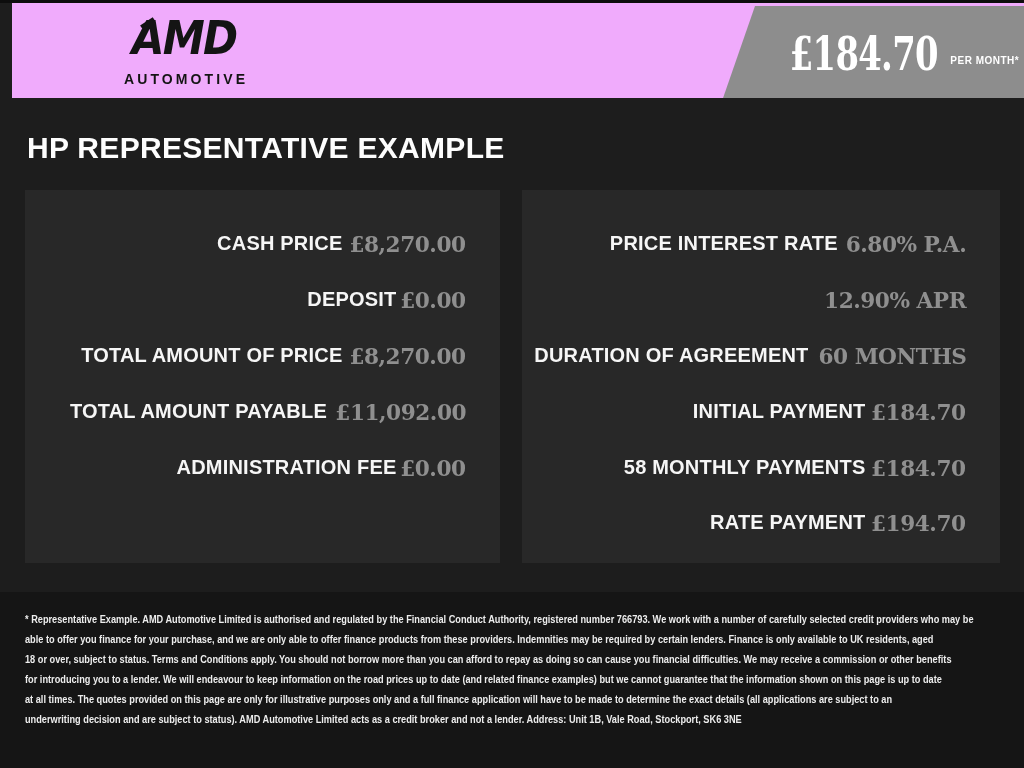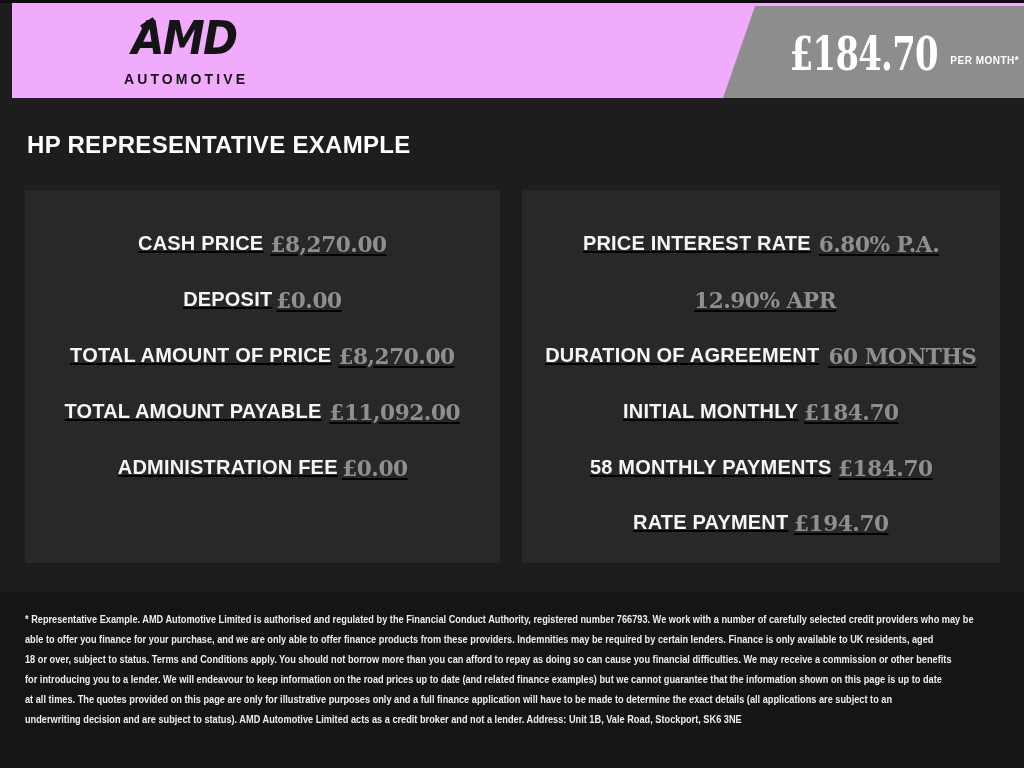--- a/index.html
+++ b/index.html
@@ -32,26 +32,26 @@
   .banner-amount {
     font-family:"DejaVu Serif", serif; font-weight:bold; font-size:47px;
     letter-spacing:-1px; transform:scaleX(.72); transform-origin:center;
     margin:0 -16px 0 -14px; line-height:1;
   }
   .banner-period { font-size:10px; font-weight:bold; letter-spacing:.5px;
     transform:translateY(7px); white-space:nowrap; }
   
   .main { position:absolute; top:98px; left:0; width:1024px; height:494px; background:#1d1d1d; }
   .heading { position:absolute; left:27px; top:33px; color:#fdfdfd;
-    font-size:24px; font-weight:bold; letter-spacing:.3px; }
+    font-size:30px; font-weight:bold; letter-spacing:.3px; }
   .panel { position:absolute; top:92px; height:373px; background:#282828;
     padding:26px 34px 12px; }
   .panel-left  { left:25px;  width:475px; }
   .panel-right { left:522px; width:478px; }
-  .row { height:55.8px; display:flex; justify-content:center; align-items:center;text-decoration:underline; }
+  .row { height:55.8px; display:flex; justify-content:flex-end; align-items:center; }
   .row-label { font-size:20px; font-weight:bold; color:#f6f6f6; letter-spacing:.2px; white-space:nowrap; }
   .row-value { font-family:"DejaVu Serif", serif; font-weight:bold; font-size:23px;
     color:#8f8f8f; letter-spacing:-.5px; white-space:nowrap; transform:scaleX(.94);
     transform-origin:right center; }
   
   .footer { position:absolute; top:592px; left:0; width:1024px; height:176px;
     background:#151515; padding:17px 25px 6px; overflow:hidden; }
   .fineprint { transform:scaleX(.8); transform-origin:left top; width:1250px; }
   .fineprint-line { white-space:nowrap; font-size:11.5px; font-weight:bold;
     color:#ededed; line-height:20px; letter-spacing:0; }
@@ -107,21 +107,21 @@
         <span class="row-value">6.80% P.A.</span>
       </div>
       <div class="row">
         <span class="row-value">12.90% APR</span>
       </div>
       <div class="row">
         <span class="row-label">DURATION OF AGREEMENT</span>
         <span class="row-value">60 MONTHS</span>
       </div>
       <div class="row">
-        <span class="row-label">INITIAL MONTHLY</span>
+        <span class="row-label">INITIAL PAYMENT</span>
         <span class="row-value">£184.70</span>
       </div>
       <div class="row">
         <span class="row-label">58 MONTHLY PAYMENTS</span>
         <span class="row-value">£184.70</span>
       </div>
       <div class="row">
         <span class="row-label">RATE PAYMENT</span>
         <span class="row-value">£194.70</span>
       </div>

